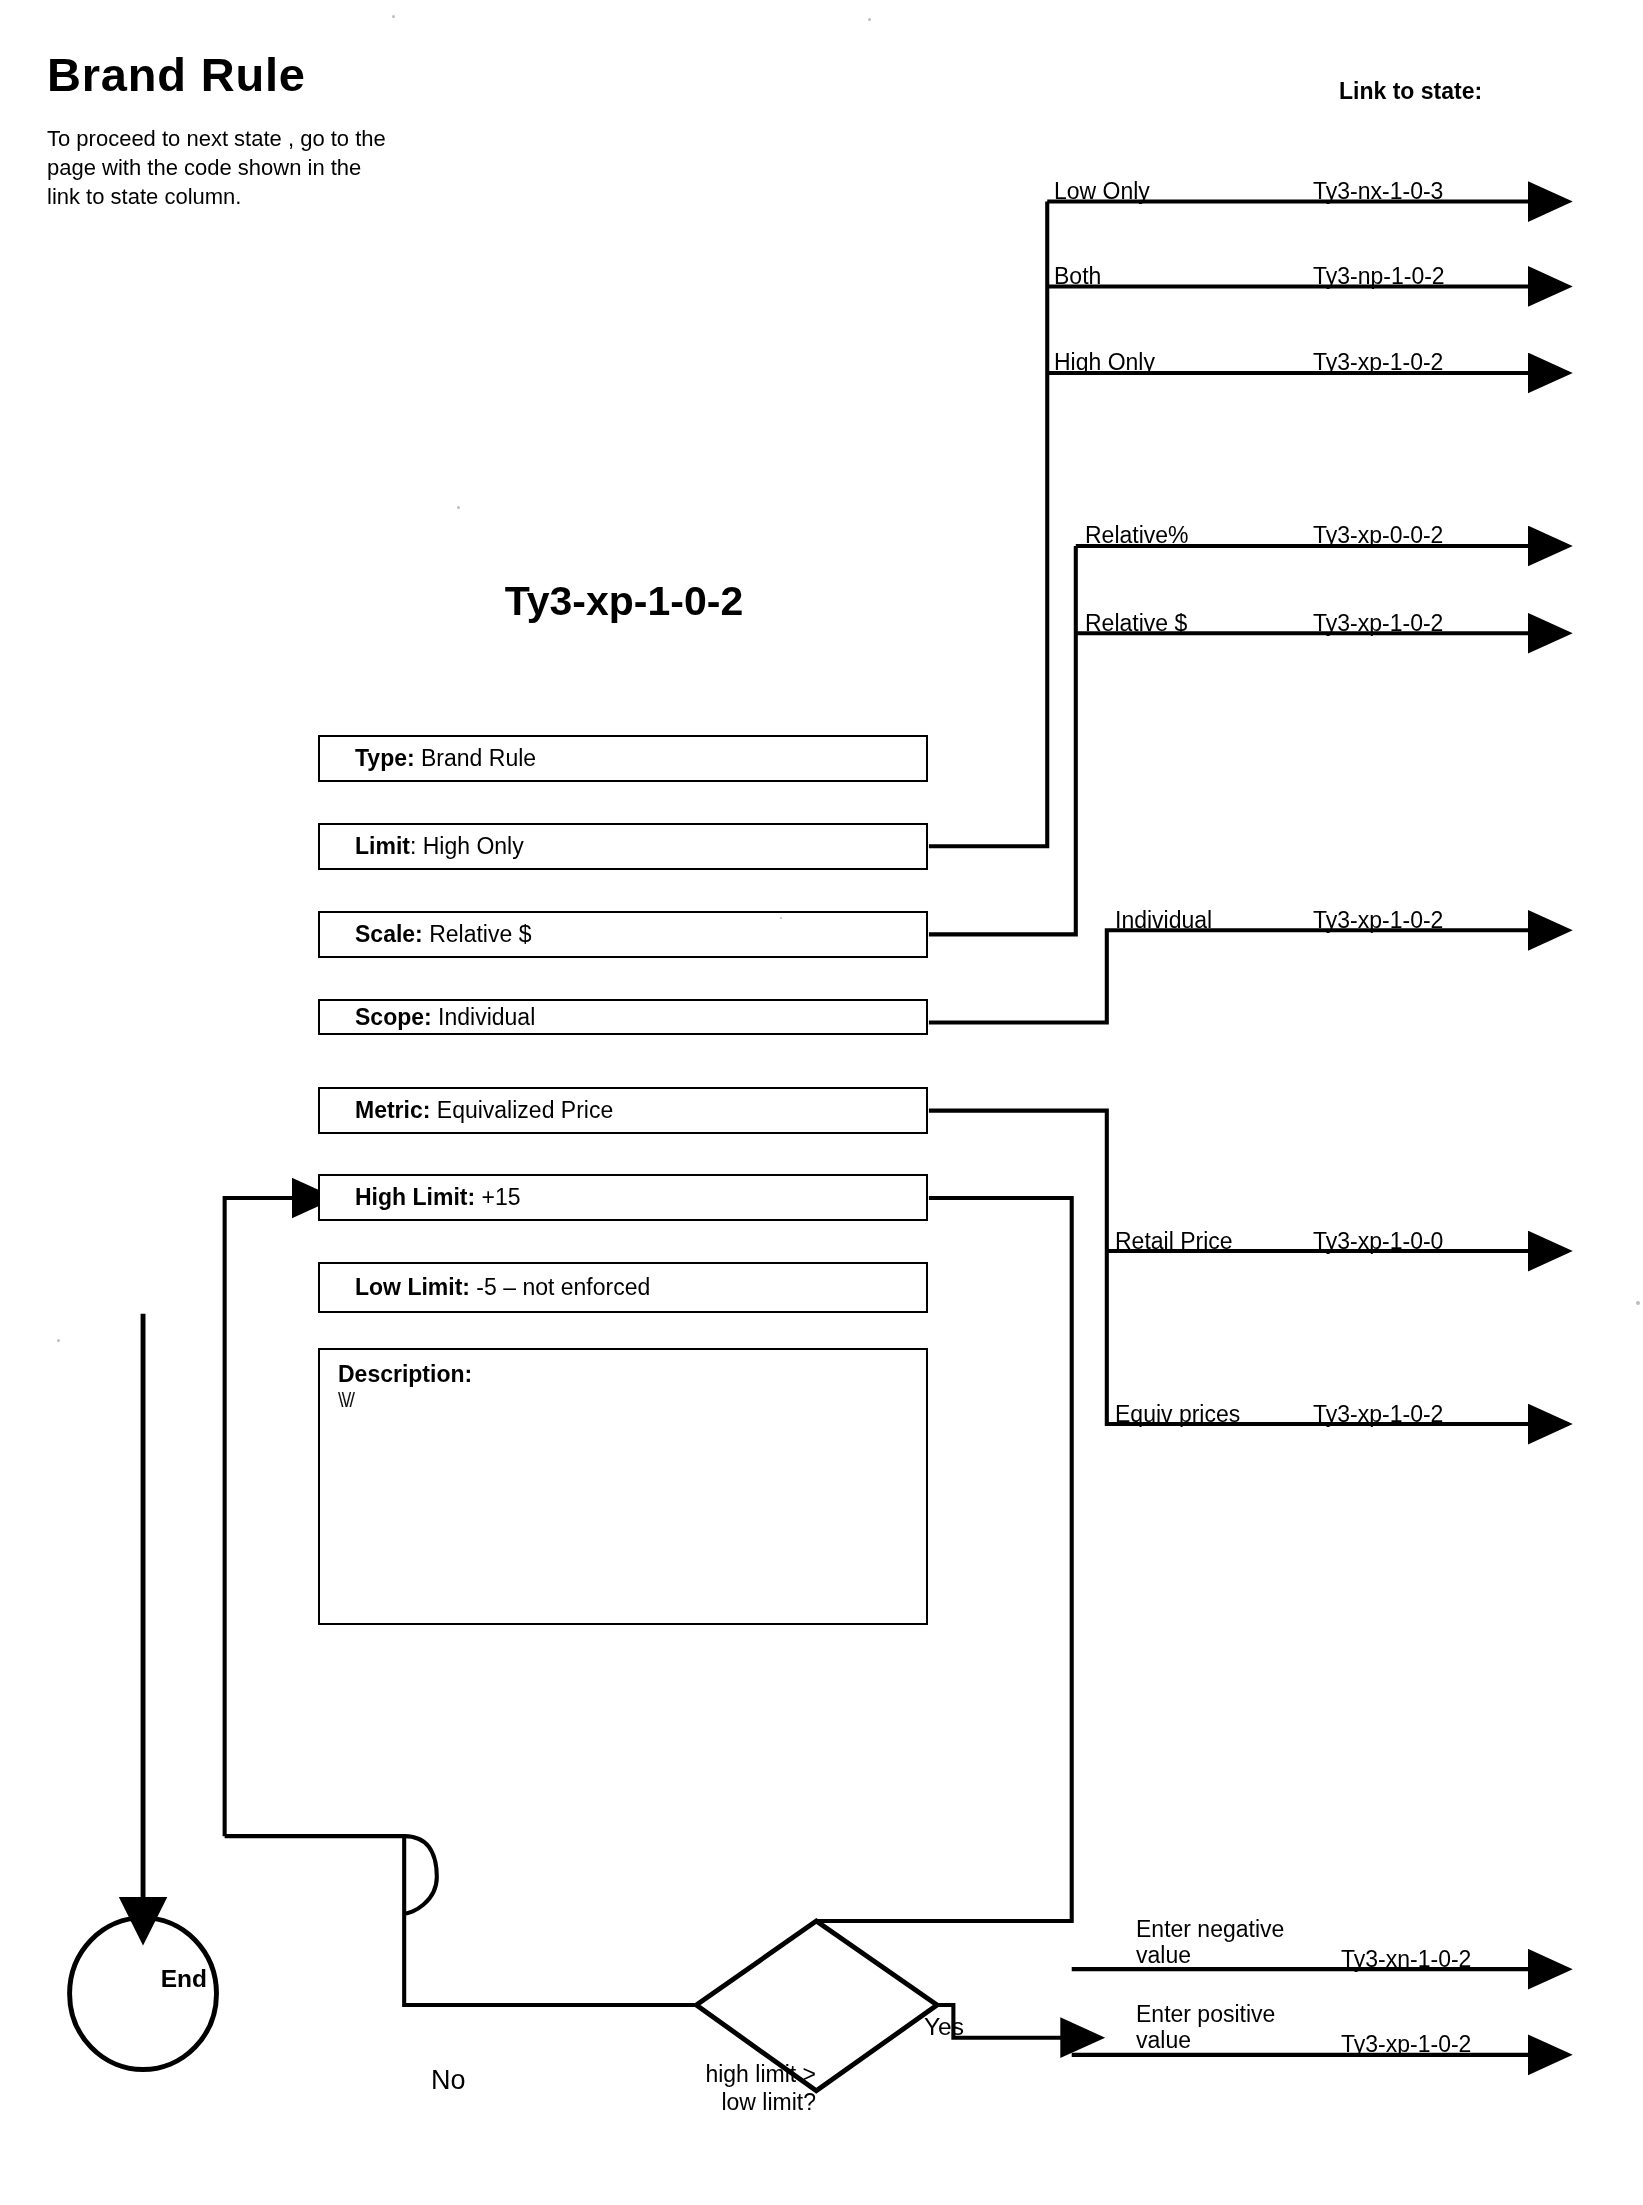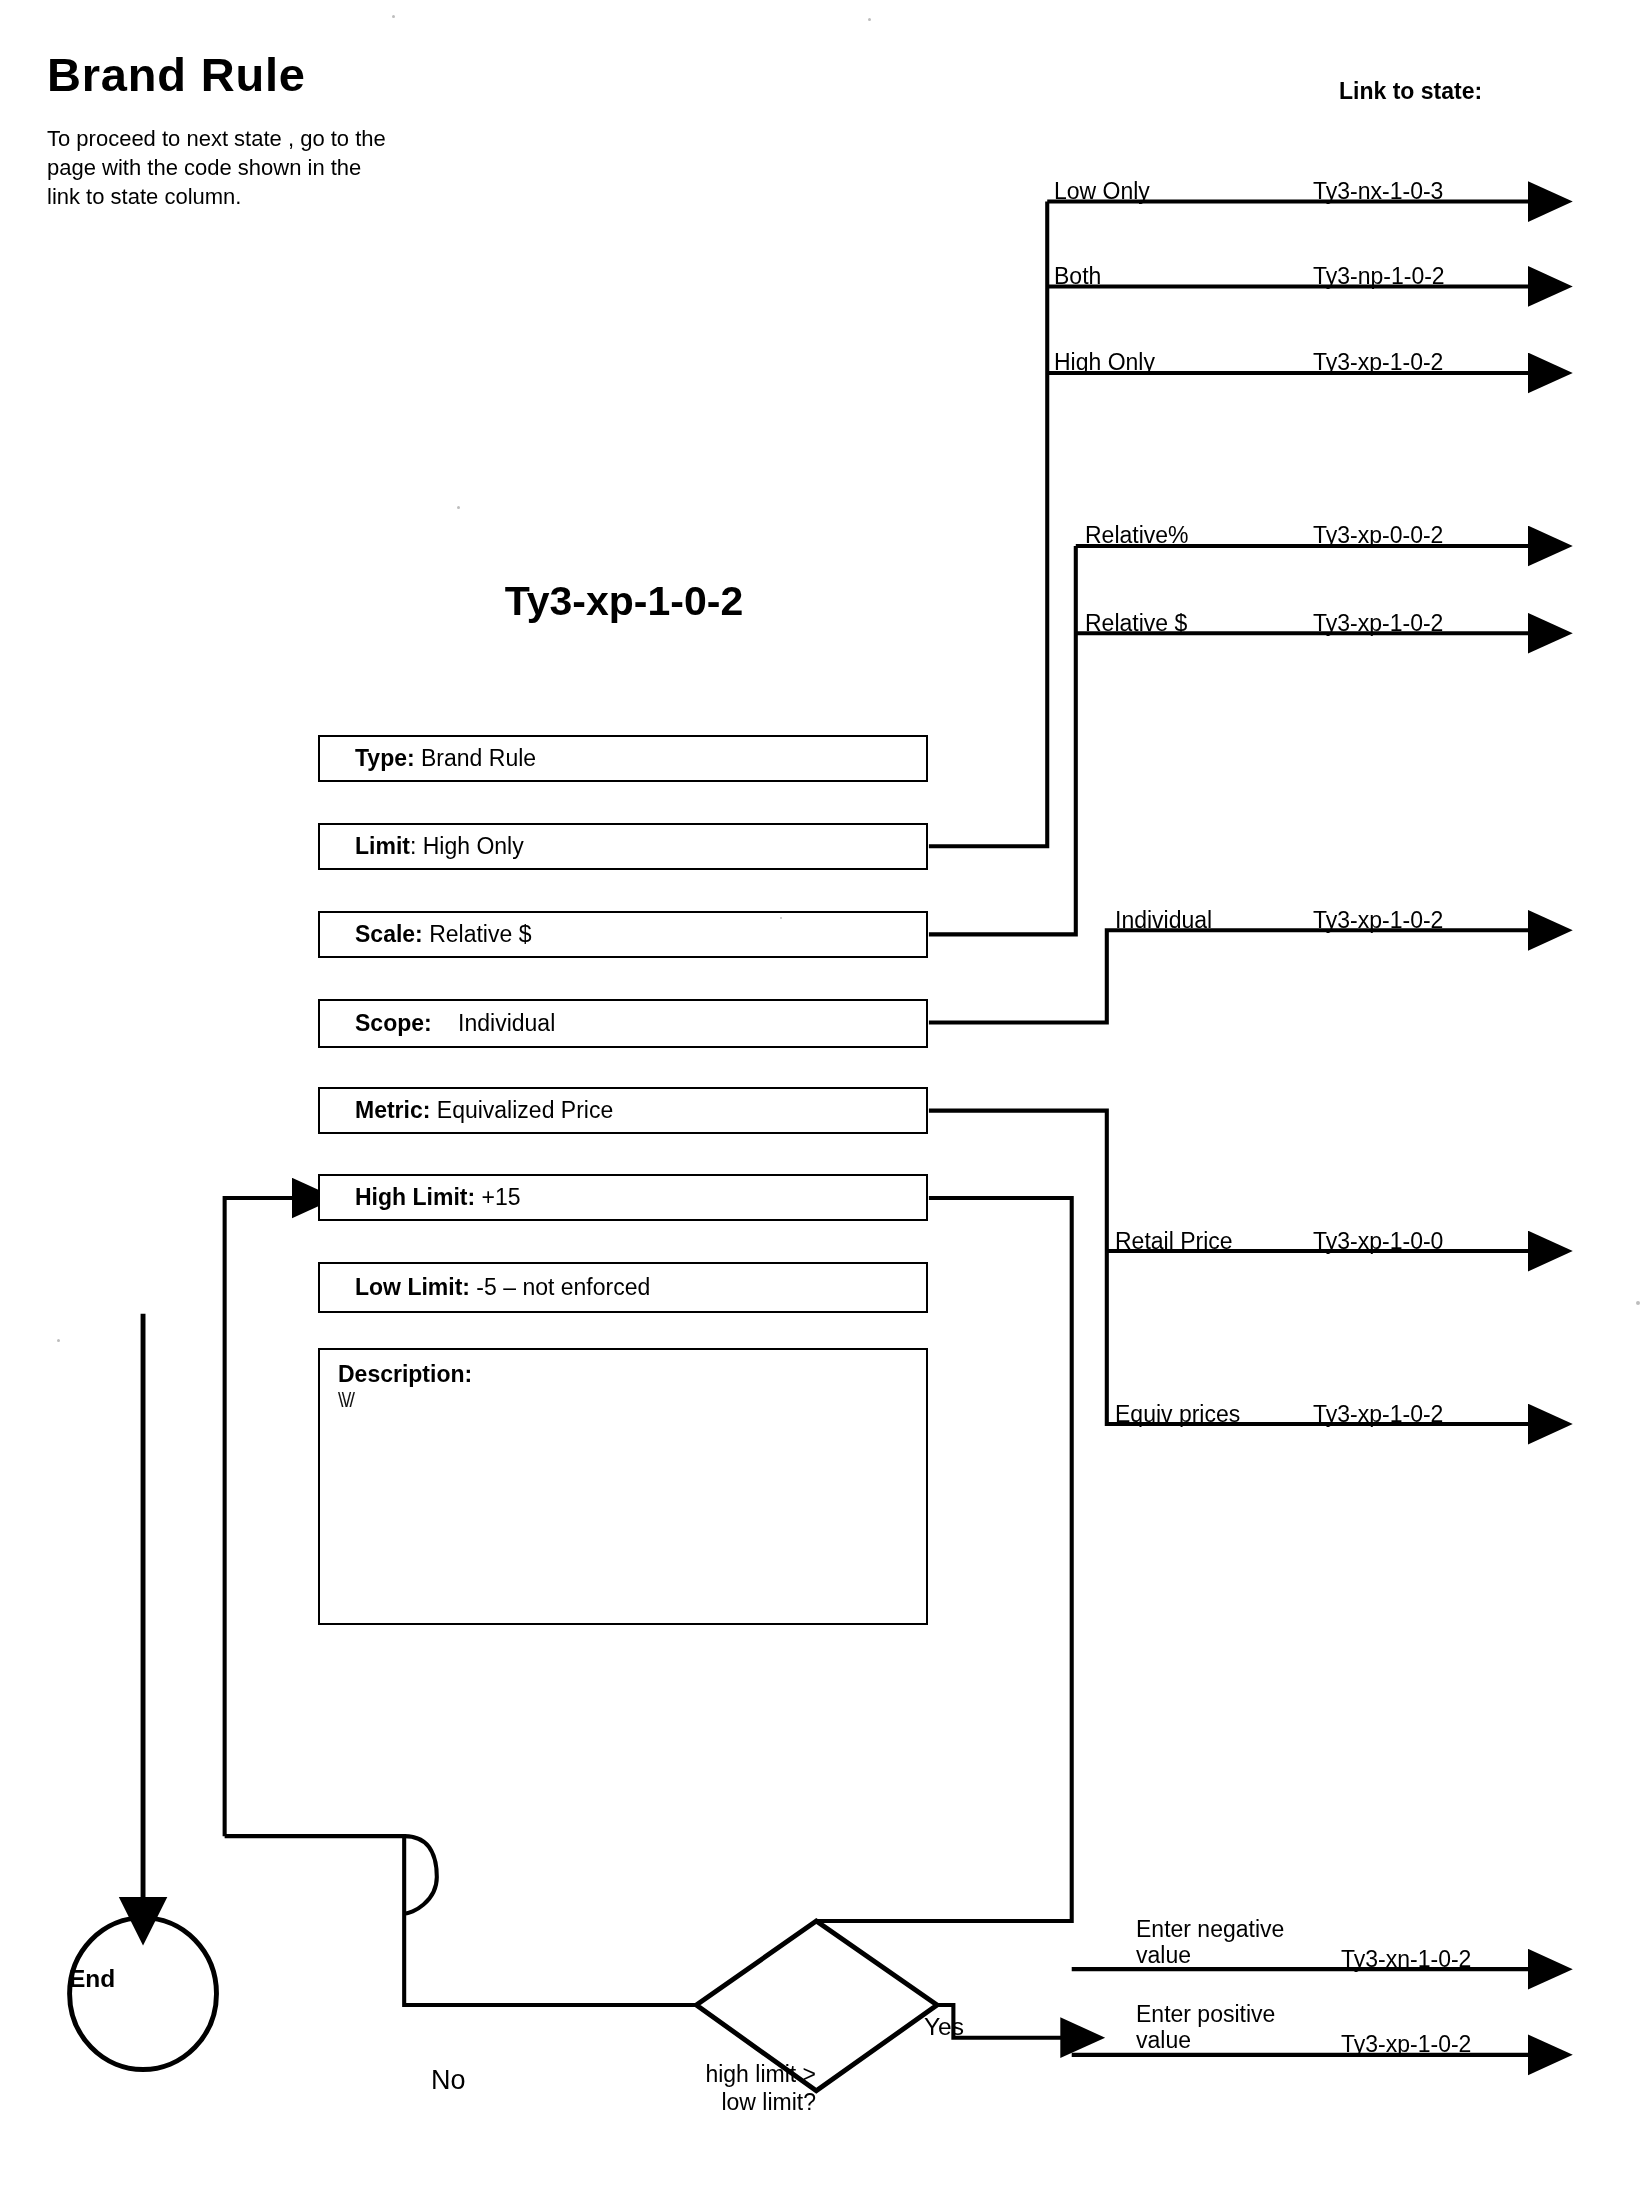--- a/index.html
+++ b/index.html
@@ -71,21 +71,21 @@
     padding-left: 35px;
     display: flex;
     align-items: center;
   }
   .field-box .fl { font-weight: bold; white-space: pre; }
   .field-box .fv { white-space: pre; }
 
   #box-type       { top: 735px;  height: 47px; }
   #box-limit      { top: 823px; height: 47px; }
   #box-scale      { top: 911px; height: 47px; }
-  #box-scope      { top: 999px; height: 49px; gap: 20px; }
+  #box-scope      { top: 999px; height: 36px; }
   #box-metric     { top: 1087px; height: 47px; }
   #box-highlimit  { top: 1174px; height: 47px; }
   #box-lowlimit   { top: 1262px; height: 51px; }
 
   #box-description {
     top: 1348px;
     height: 277px;
     display: block;
     padding: 12px;
   }
@@ -111,24 +111,24 @@
     white-space: nowrap;
   }
   .branch-code {
     font-size: 23px;
     white-space: nowrap;
   }
   .branch-label.two-line { line-height: 1.12; }
 
   
   #end-label {
-    left: 69px;
+    left: 60px;
     top: 1965px;
     width: 147px;
-    text-align: left;
+    text-align: right;
     font-size: 24.5px;
     font-weight: bold;
   }
   #decision-label {
     left: 571px;
     top: 2061px;
     width: 245px;
     text-align: right;
     font-size: 23px;
     line-height: 1.2;

